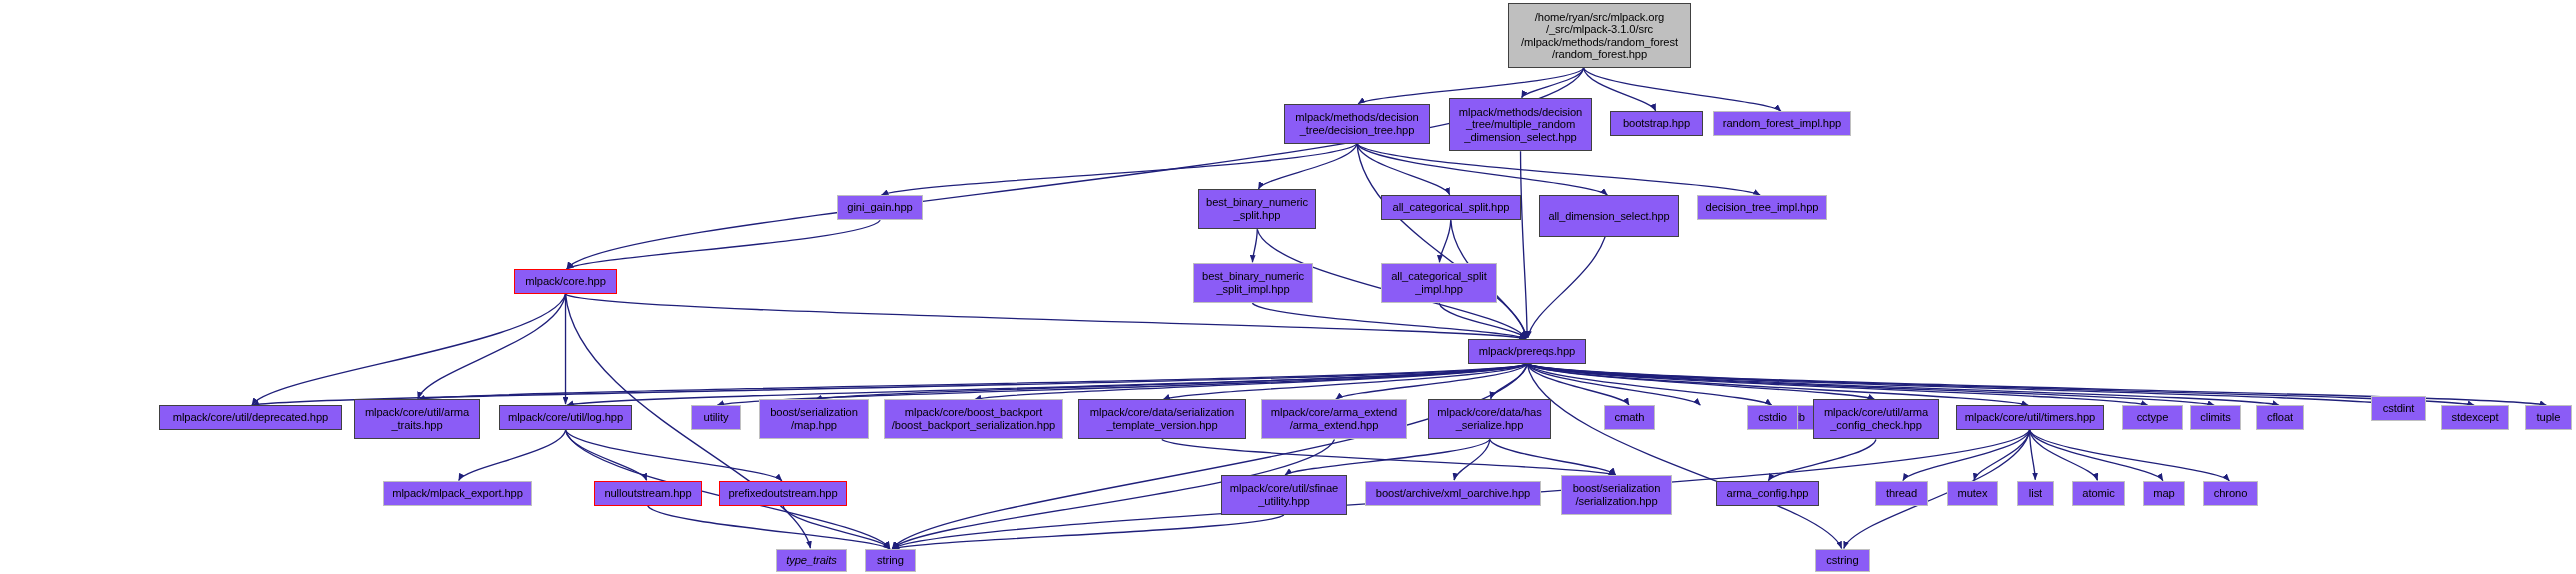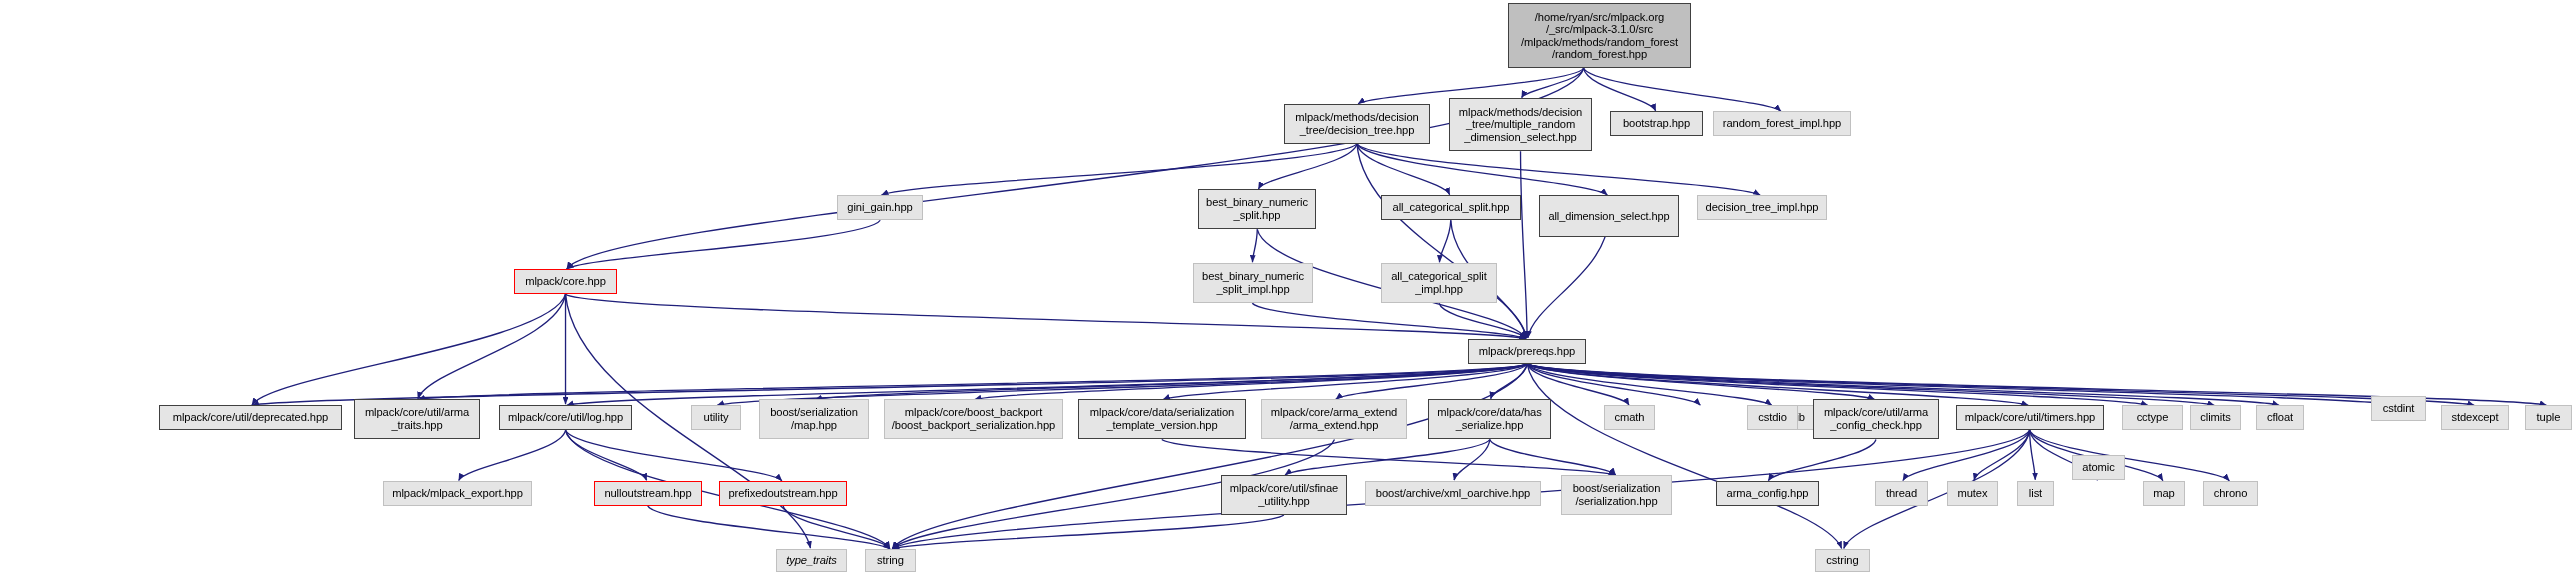--- a/index.html
+++ b/index.html
@@ -30,21 +30,21 @@
     width: 2576px;
     height: 575px;
   }
   .gnode {
     position: absolute;
     box-sizing: border-box;
     display: flex;
     align-items: center;
     justify-content: center;
     text-align: center;
-    background: #e5e5e5;
+    background: #8b5cf6;
     border: 0.8px solid #c0c0c0;
     color: #000000;
     line-height: 1.12;
     white-space: pre-line;
     letter-spacing: -0.1px;
     overflow: hidden;
   }
   .gnode.bold {
     border: 1.7px solid #404040;
   }
@@ -193,21 +193,21 @@
       <div class="gnode red" style="left: 719px; top: 481px; width: 128px; height: 25px; font-size: 11.2px;">prefixedoutstream.hpp</div>
       <div class="gnode bold" style="left: 1221px; top: 475px; width: 126px; height: 40px; font-size: 11.2px;">mlpack/core/util/sfinae
 _utility.hpp</div>
       <div class="gnode " style="left: 1365px; top: 481px; width: 176px; height: 25px; font-size: 11.2px;">boost/archive/xml_oarchive.hpp</div>
       <div class="gnode " style="left: 1561px; top: 475px; width: 111px; height: 40px; font-size: 11.2px;">boost/serialization
 /serialization.hpp</div>
       <div class="gnode bold" style="left: 1716px; top: 481px; width: 103px; height: 25px; font-size: 11.2px;">arma_config.hpp</div>
       <div class="gnode " style="left: 1875px; top: 481px; width: 53px; height: 25px; font-size: 11.2px;">thread</div>
       <div class="gnode " style="left: 1947px; top: 481px; width: 51px; height: 25px; font-size: 11.2px;">mutex</div>
       <div class="gnode " style="left: 2017px; top: 481px; width: 37px; height: 25px; font-size: 11.2px;">list</div>
-      <div class="gnode " style="left: 2072px; top: 455px; width: 53px; height: 25px; font-size: 11.2px;">atomic</div>
+      <div class="gnode " style="left: 2072px; top: 481px; width: 53px; height: 25px; font-size: 11.2px;">atomic</div>
       <div class="gnode " style="left: 2143px; top: 481px; width: 42px; height: 25px; font-size: 11.2px;">map</div>
       <div class="gnode " style="left: 2203px; top: 481px; width: 55px; height: 25px; font-size: 11.2px;">chrono</div>
       <div class="gnode " style="left: 776px; top: 549px; width: 71px; height: 23px; font-size: 11.2px; font-style: italic;">type_traits</div>
       <div class="gnode " style="left: 865px; top: 549px; width: 51px; height: 23px; font-size: 11.2px;">string</div>
       <div class="gnode " style="left: 1815px; top: 549px; width: 55px; height: 23px; font-size: 11.2px;">cstring</div>
     </div>
 </div>
 
 
 </body></html>

